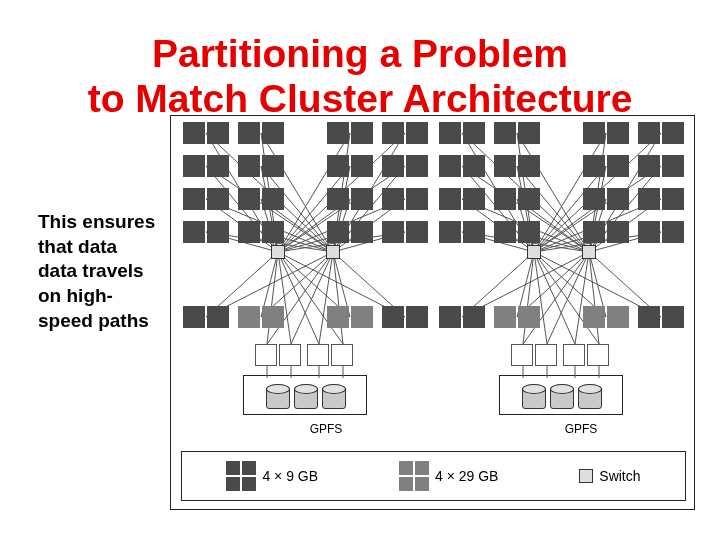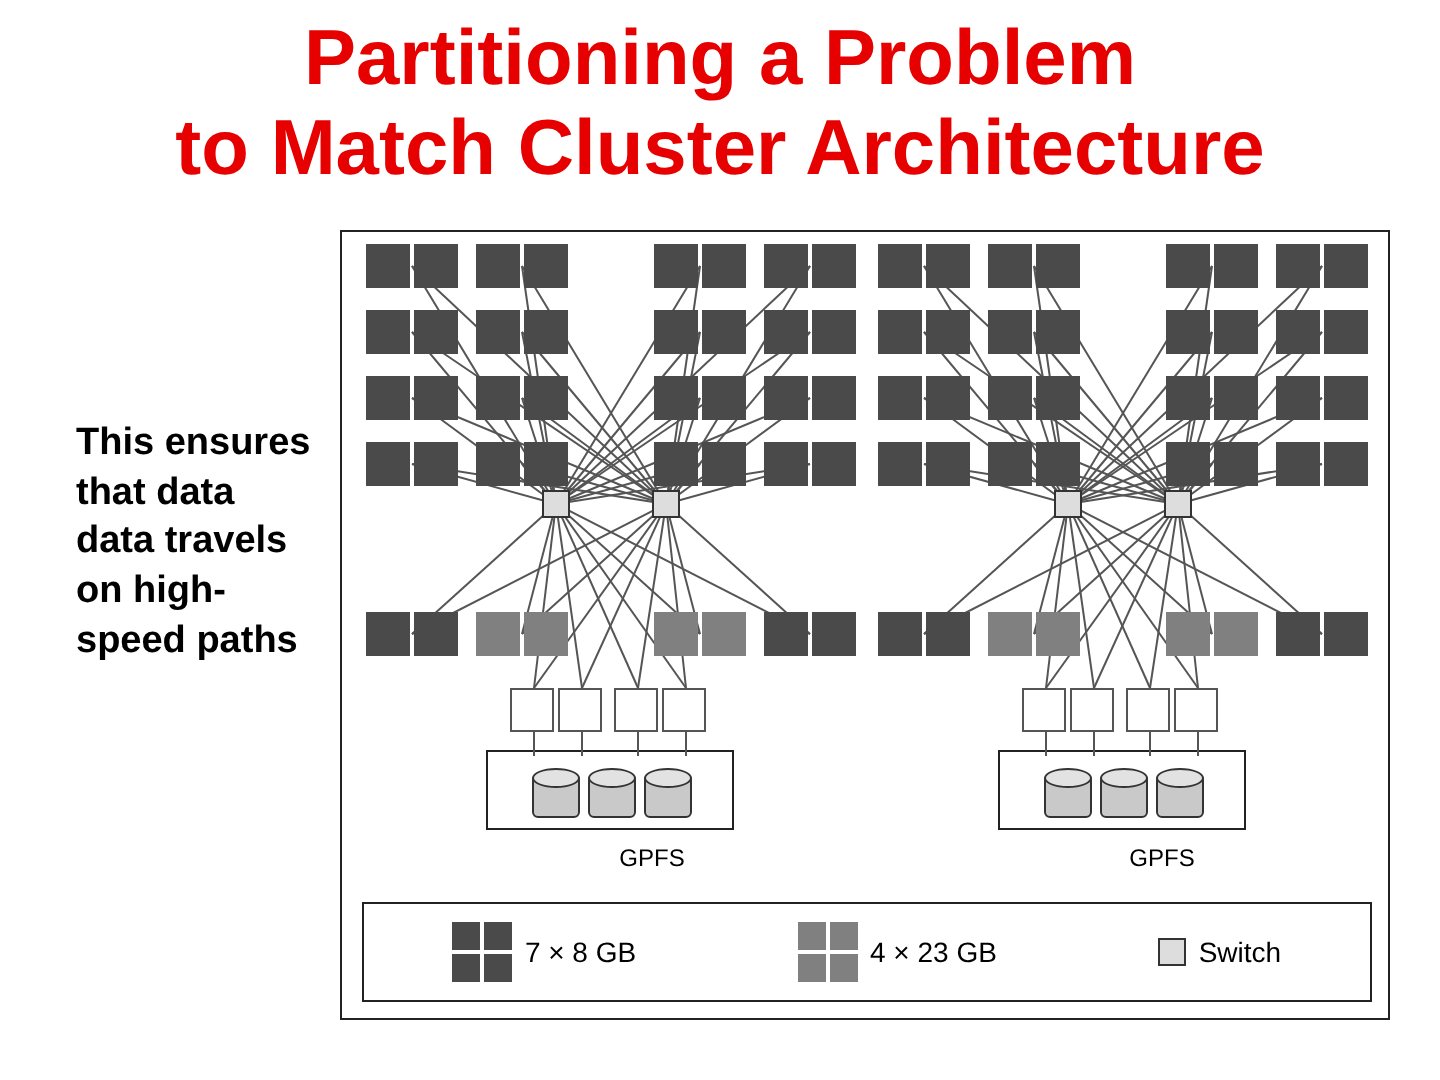--- a/index.html
+++ b/index.html
@@ -11,20 +11,21 @@
     position: relative;
     overflow: hidden;
   }
   .title {
     color: #e60000;
     font-size: 39px;
     font-weight: bold;
     text-align: center;
     line-height: 1.15;
     padding: 8px 10px 4px 10px;
+    margin-top: 24px;
   }
   .side-text {
     position: absolute;
     left: 38px;
     top: 210px;
     width: 120px;
     font-size: 19px;
     font-weight: bold;
     color: #000;
     line-height: 1.3;
@@ -497,30 +498,30 @@
   <div class="gpfs-label" style="left:355px;top:306px;width:110px">GPFS</div>
 
   <div class="legend-box">
     <div class="legend-item">
       <div class="mini-grid">
           <div class="m dark"></div>
           <div class="m dark"></div>
           <div class="m dark"></div>
           <div class="m dark"></div>
         </div>
-      <span>7 × 8 GB</span>
+      <span>4 × 9 GB</span>
     </div>
     <div class="legend-item">
       <div class="mini-grid">
           <div class="m mid"></div>
           <div class="m mid"></div>
           <div class="m mid"></div>
           <div class="m mid"></div>
         </div>
-      <span>4 × 23 GB</span>
+      <span>4 × 29 GB</span>
     </div>
     <div class="legend-item">
       <div class="switch-sq"></div>
       <span>Switch</span>
     </div>
   </div>
 
 </div>
 
 </body></html>

